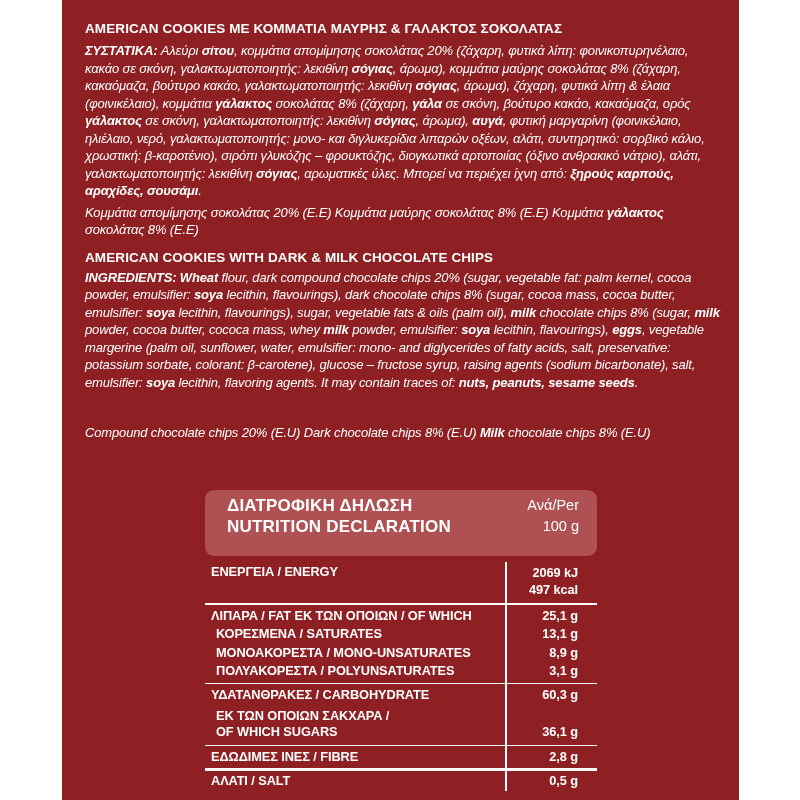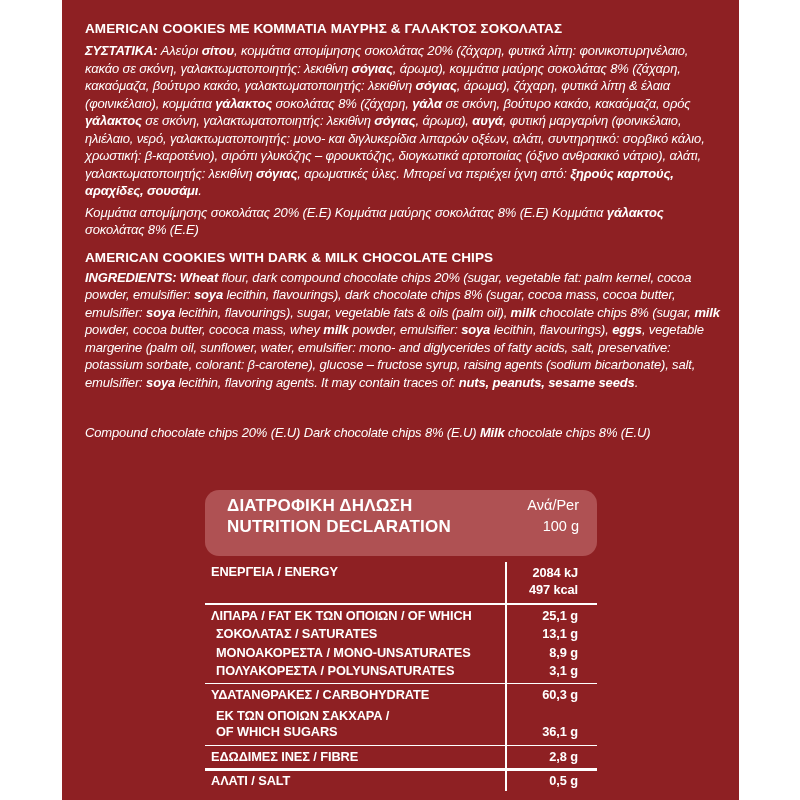--- a/index.html
+++ b/index.html
@@ -23,21 +23,21 @@
   }
   .greek-body{margin-top:6px;}
   .greek-note{margin-top:4px;}
   .english-body{margin-top:4px;}
   .english-note{margin-top:33px;}
   .b{font-weight:700;}
 
   
   .nutrition{position:absolute;left:143px;top:490px;width:392px;}
   .nheader{
-    height:66px;background:#AF5153;border-radius:14px;
+    height:66px;background:#AF5153;border-radius:9px;
     display:flex;justify-content:space-between;align-items:center;
     padding:0 18px 15px 22px;box-sizing:border-box;
   }
   .nh-left{font-weight:700;font-size:17px;line-height:21px;letter-spacing:0.2px;}
   .nh-right{font-size:14.5px;line-height:21px;text-align:right;font-weight:400;}
   .ntable{
     position:relative;margin-top:5px;font-size:12.8px;font-weight:700;letter-spacing:-0.1px;
   }
   .vline{
     position:absolute;left:300px;top:1px;bottom:1px;width:1.5px;background:#ffffff;
@@ -83,33 +83,33 @@
         <div>100 g</div>
       </div>
     </div>
 
     <div class="ntable">
       <div class="vline"></div>
 
       <div class="nrow energy">
         <div class="lbl">ΕΝΕΡΓΕΙΑ / ENERGY</div>
         <div class="val stack">
-          <div>2084 kJ</div>
+          <div>2069 kJ</div>
           <div>497 kcal</div>
         </div>
       </div>
 
       <div class="rule"></div>
 
       <div class="nrow first-of-group">
         <div class="lbl">ΛΙΠΑΡΑ / FAT ΕΚ ΤΩΝ ΟΠΟΙΩΝ / OF WHICH</div>
         <div class="val">25,1 g</div>
       </div>
       <div class="nrow sub">
-        <div class="lbl">ΣΟΚΟΛΑΤΑΣ / SATURATES</div>
+        <div class="lbl">ΚΟΡΕΣΜΕΝΑ / SATURATES</div>
         <div class="val">13,1 g</div>
       </div>
       <div class="nrow sub">
         <div class="lbl">ΜΟΝΟΑΚΟΡΕΣΤΑ / MONO-UNSATURATES</div>
         <div class="val">8,9 g</div>
       </div>
       <div class="nrow sub last-of-group">
         <div class="lbl">ΠΟΛΥΑΚΟΡΕΣΤΑ / POLYUNSATURATES</div>
         <div class="val">3,1 g</div>
       </div>

